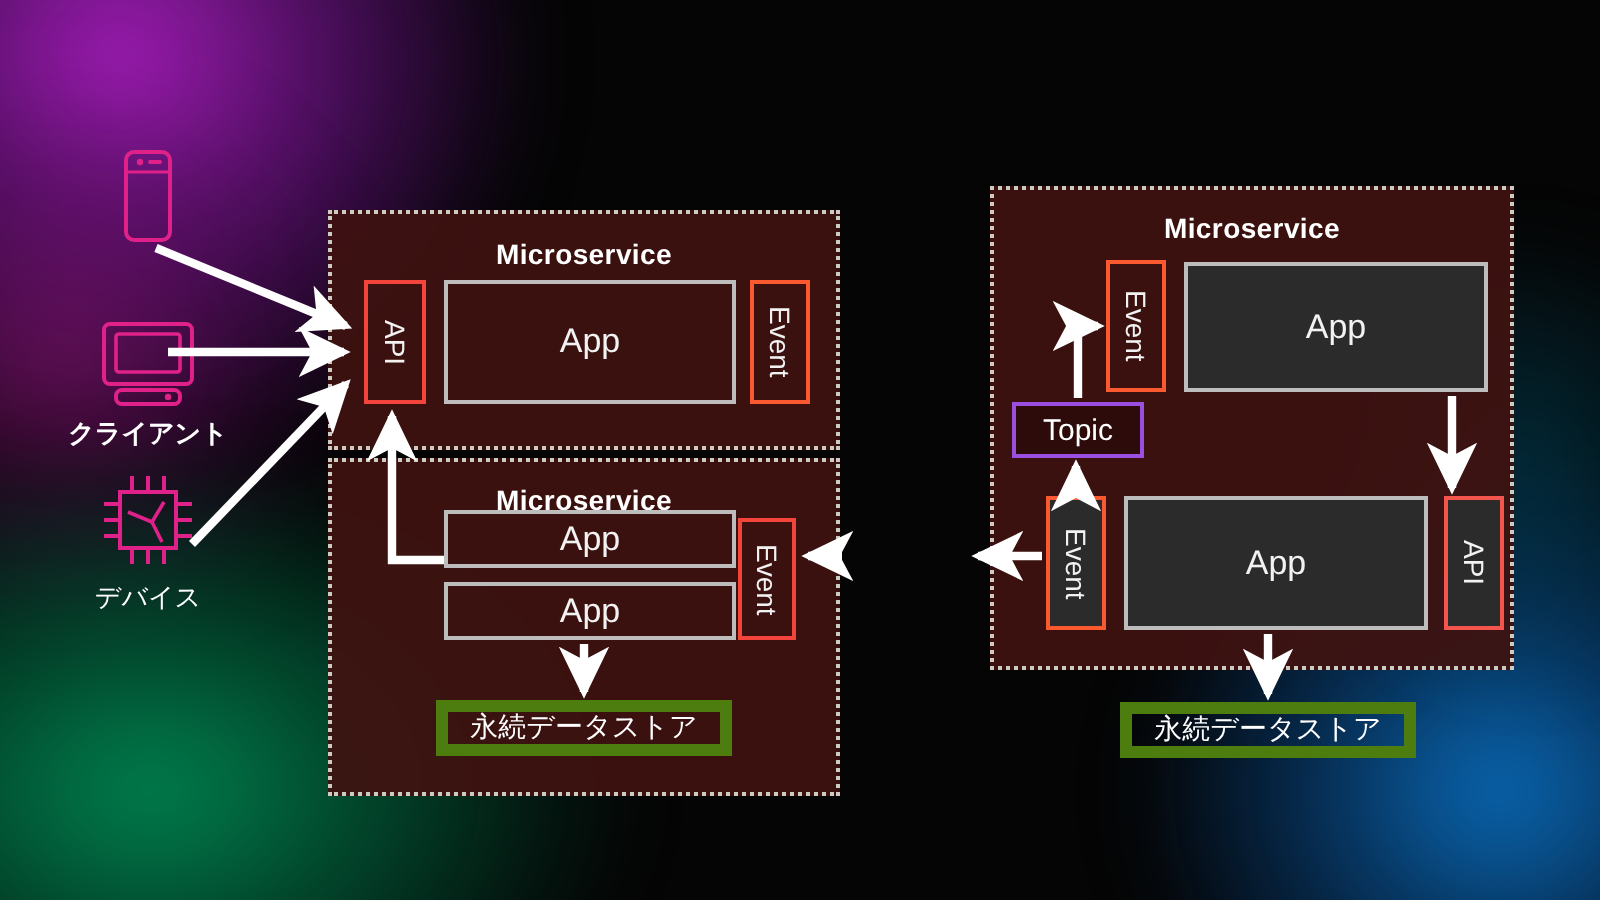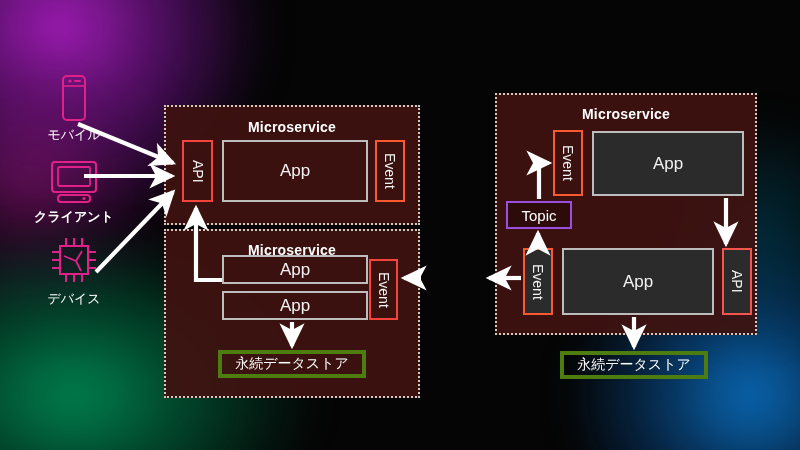--- a/index.html
+++ b/index.html
@@ -36,21 +36,21 @@
        align-items:center;justify-content:center;
        color:#f2f2f2;}
   .app{border:2px solid #bdbdbd;background:transparent;font-size:17px;}
   .app-dark{border:2px solid #bdbdbd;background:#2b2b2b;font-size:17px;}
   .vert{writing-mode:vertical-rl;text-orientation:mixed;font-size:14px;}
   .api{border:2px solid #f4453c;background:transparent;}
   .api-dark{border:2px solid #f4554c;background:#2b2b2b;}
   .event-o{border:2px solid #fb5a30;background:transparent;}
   .event-o-dark{border:2px solid #fb5a30;background:#2b2b2b;}
   .event-r{border:2px solid #f4453c;background:transparent;}
-  .store{border:4px solid #4d7c0f;background:transparent;font-size:14px;color:#fff;}
+  .store{border:6px solid #4d7c0f;background:transparent;font-size:14px;color:#fff;}
   .topic{border:2px solid #9b4fe0;background:rgba(45,12,12,.95);font-size:15px;color:#fff;}
   .queue{border:2px solid #2d5cf0;background:#000;font-size:16px;color:#fff;}
 
   
   .client{position:absolute;text-align:center;}
   .client .cap{color:#fff;font-size:13px;margin-top:4px;white-space:nowrap;}
   .client svg{display:block;margin:0 auto;}
 
   svg.ov{position:absolute;left:0;top:0;width:800px;height:450px;
          pointer-events:none;overflow:visible;}
@@ -66,21 +66,20 @@
   <div class="glow" id="glow-blue"></div>
   <div class="glow" id="glow-teal"></div>
 
   <div class="client" style="left:26px;top:74px;width:96px;">
     <svg width="30" height="48" viewBox="0 0 30 48">
       <rect x="4" y="2" width="22" height="44" rx="4" ry="4" fill="none" stroke="#E0218A" stroke-width="2"></rect>
       <line x1="4" y1="12" x2="26" y2="12" stroke="#E0218A" stroke-width="1.6"></line>
       <circle cx="11" cy="7" r="1.6" fill="#E0218A"></circle>
       <rect x="15" y="6" width="7" height="2" rx="1" fill="#E0218A"></rect>
     </svg>
-    <div class="cap">モバイル</div>
   </div>
 
   <div class="client" style="left:14px;top:160px;width:120px;font-weight:bold;">
     <svg width="58" height="44" viewBox="0 0 58 44">
       <rect x="7" y="2" width="44" height="30" rx="3" fill="none" stroke="#E0218A" stroke-width="2"></rect>
       <rect x="13" y="7" width="32" height="19" rx="1.5" fill="none" stroke="#E0218A" stroke-width="1.8"></rect>
       <rect x="13" y="35" width="32" height="7" rx="3" fill="none" stroke="#E0218A" stroke-width="2"></rect>
       <circle cx="39" cy="38.5" r="1.6" fill="#E0218A"></circle>
     </svg>
     <div class="cap">クライアント</div>

